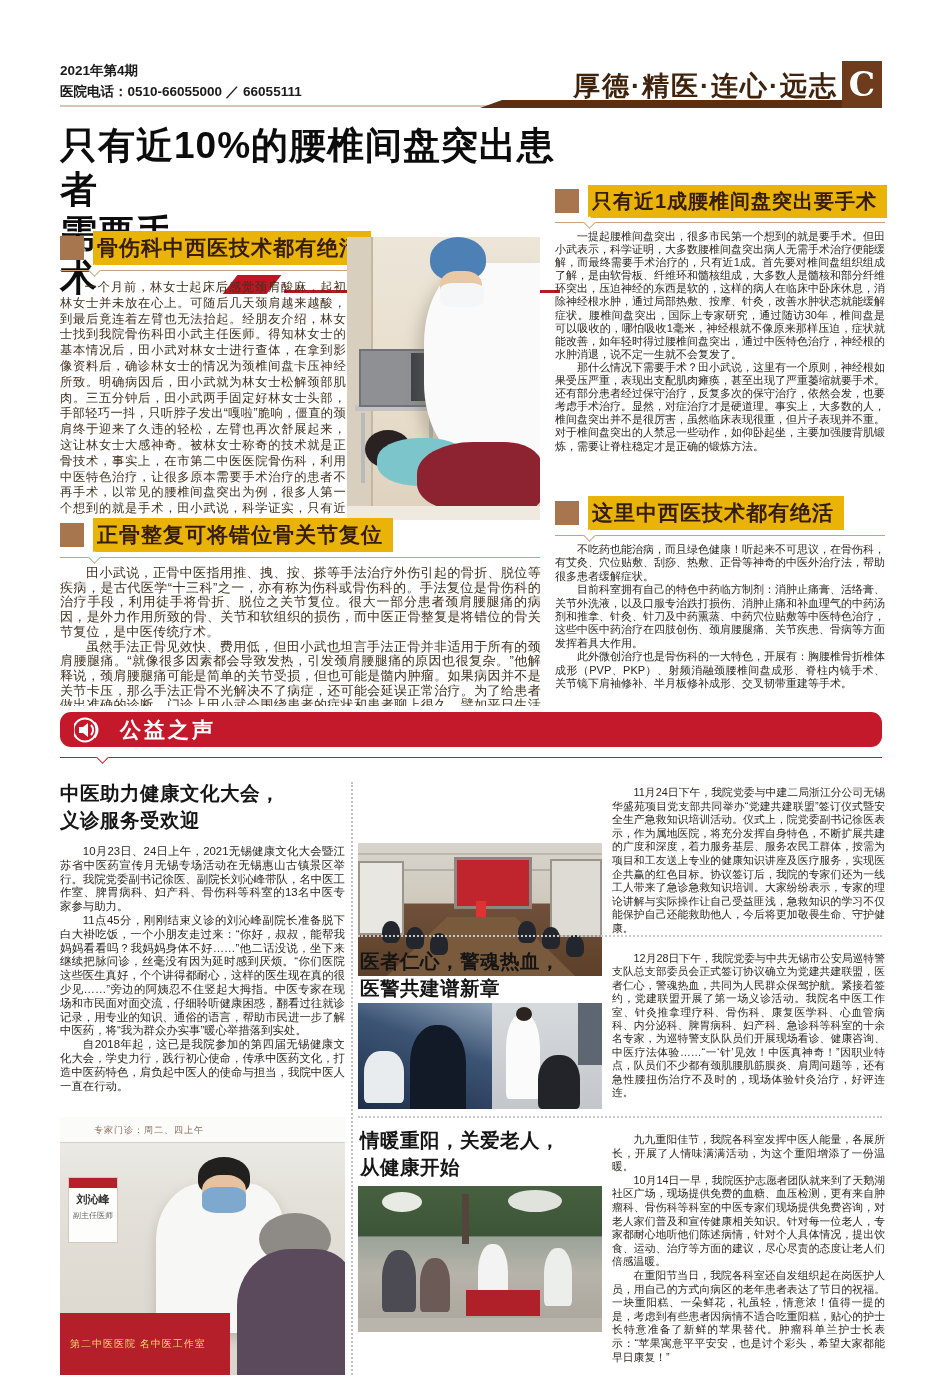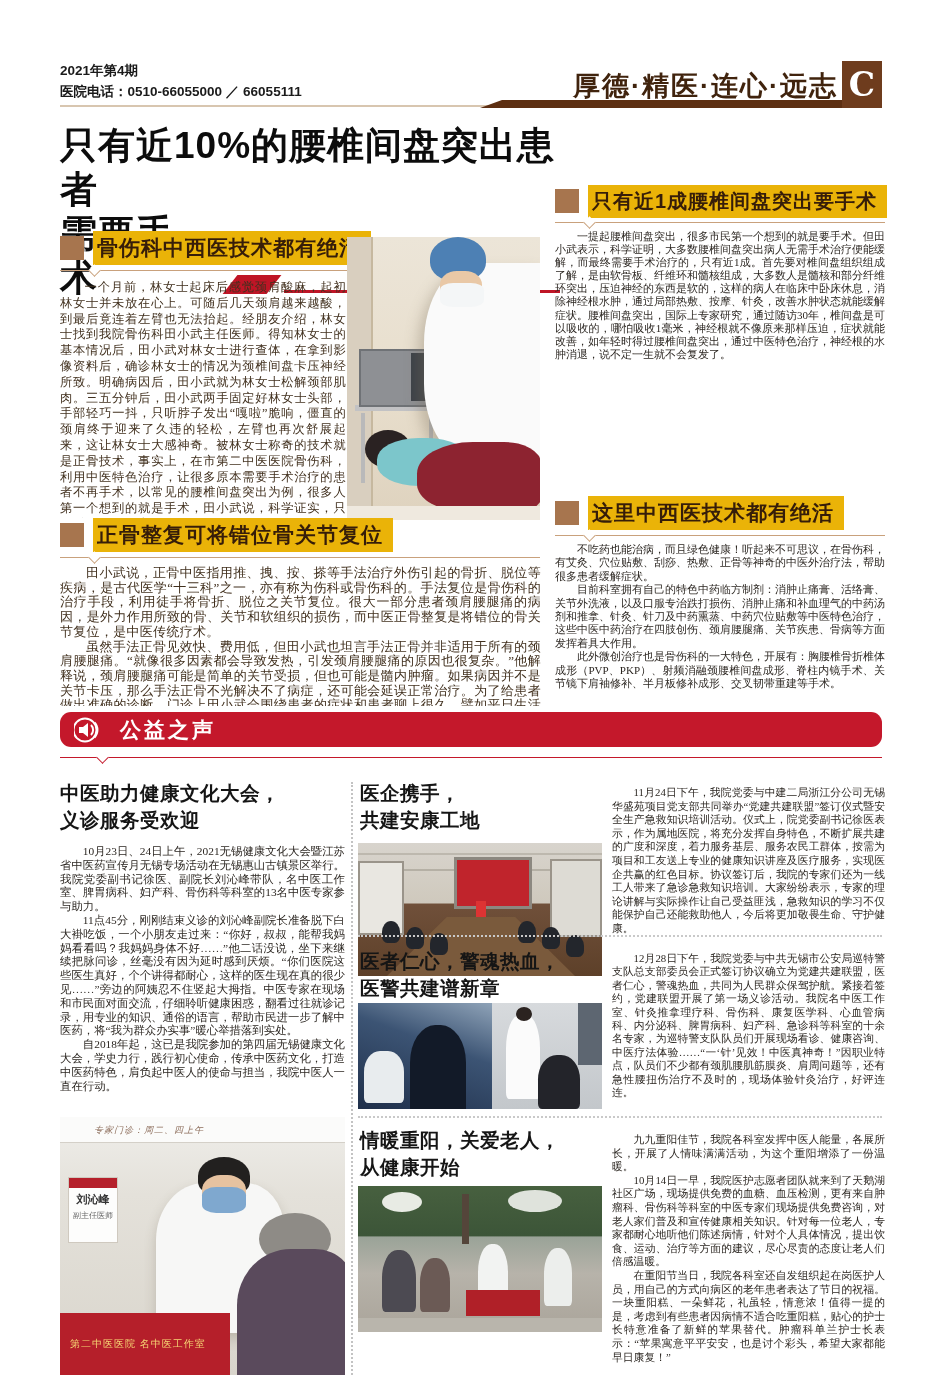--- a/index.html
+++ b/index.html
@@ -23,21 +23,21 @@
   
   .sec-head { position:absolute; display:flex; align-items:center; height:34px; }
   .sec-head .sq { width:24px; height:24px; background:#a7754e; margin-right:9px; flex:0 0 auto; }
   .sec-head .sec-title { background:#eab308; color:#361d09; font-weight:bold; font-size:21px; letter-spacing:1px; padding:3px 10px 3px 4px; white-space:nowrap; }
   .rule { position:absolute; height:0; border-top:1.5px solid #c9a17c; }
   .rule .notch { position:absolute; left:30px; top:-5px; width:9px; height:9px; background:#fff; border-left:1.5px solid #c9a17c; border-bottom:1.5px solid #c9a17c; transform:rotate(-45deg); }
   .rule.red { border-top-color:#c4182b; }
   .rule.red .notch { border-left-color:#c4182b; border-bottom-color:#c4182b; }
 
   
-  .copy { position:absolute; text-align:justify; overflow:hidden; color:#40301f;font-family:Liberation Serif, serif; }
+  .copy { position:absolute; text-align:justify; overflow:hidden; color:#40301f; }
   .copy p { text-indent:2em; }
   .copy.warm { color:#41301e; }
   .copy.dark { color:#2c2722; }
 
   
   .banner { position:absolute; left:60px; top:712px; width:822px; height:35px; background:#c4182b; display:flex; align-items:center;border-radius:11px; }
   .banner .spk { margin-left:14px; margin-right:16px; display:flex; align-items:center; }
   .banner .banner-label { color:#ffffff; font-size:21px; font-weight:bold; letter-spacing:3px; }
 
   
@@ -94,21 +94,21 @@
   .ph4 .trunk { left:104px; top:8px; width:7px; height:50px; background:#54453a; }
   .ph4 .coatA { left:120px; top:58px; width:30px; height:62px; background:#f2f3f2; border-radius:45% 45% 10% 10%; }
   .ph4 .coatB { left:186px; top:62px; width:28px; height:58px; background:#eceeec; border-radius:45% 45% 10% 10%; }
   .ph4 .elder1 { left:24px; top:64px; width:34px; height:62px; background:#4c4a52; border-radius:45% 45% 10% 10%; }
   .ph4 .elder2 { left:62px; top:72px; width:30px; height:54px; background:#6b5a55; border-radius:45% 45% 10% 10%; }
   .ph4 .table4 { left:108px; top:104px; width:74px; height:26px; background:#b02028; }
   .ph4 .ground { left:0; bottom:0; width:100%; height:14px; background:#b9b5ac; }
 
   
   .ph5 { background:linear-gradient(180deg,#efeeea 0%,#e4e1da 30%,#d9d5cc 100%); }
-  .ph5 .top-banner { left:0; top:0; width:100%; height:26px; background:#fbfbfa; border-bottom:1px solid #d4d0c8; color:#8e6f5d; font-size:9px; line-height:26px; padding-left:34px; letter-spacing:1px; overflow:hidden; white-space:nowrap;font-style:italic; }
+  .ph5 .top-banner { left:0; top:0; width:100%; height:26px; background:#fbfbfa; border-bottom:1px solid #d4d0c8; color:#8e6f5d; font-size:9px; line-height:26px; padding-left:34px; letter-spacing:1px; overflow:hidden; white-space:nowrap; }
   .ph5 .doc-coat { left:96px; top:66px; width:128px; height:150px; background:#f7f7f6; border-radius:38% 30% 6% 6%; box-shadow:0 6px 12px rgba(90,80,60,.25); }
   .ph5 .doc-hair { left:138px; top:40px; width:52px; height:38px; background:#22201f; border-radius:50% 50% 35% 35%; }
   .ph5 .doc-face { left:142px; top:58px; width:44px; height:36px; background:#e6c2a0; border-radius:42%; }
   .ph5 .doc-mask { left:142px; top:70px; width:44px; height:26px; background:#7fa8cf; border-radius:32%; }
   .ph5 .elder-hair { right:14px; top:96px; width:72px; height:52px; background:#8e8b86; border-radius:50%; }
   .ph5 .elder-body { right:-12px; top:132px; width:120px; height:126px; background:#5a4a5c; border-radius:45% 35% 0 0; }
   .ph5 .card { left:8px; top:60px; width:50px; height:66px; background:#fdfdfc; border:1px solid #cfc9bf; }
   .ph5 .card .bar { left:0; top:0; width:100%; height:10px; background:#b5202b; position:absolute; }
   .ph5 .card .nm { position:absolute; left:0; top:14px; width:100%; text-align:center; font-size:11px; font-weight:bold; color:#333; }
   .ph5 .card .tt { position:absolute; left:0; top:32px; width:100%; text-align:center; font-size:8px; color:#666; }
@@ -180,20 +180,21 @@
 
   <div class="sec-head" style="left:555px; top:184px;">
     <span class="sq"></span>
     <span class="sec-title" style="font-size:20px;">只有近1成腰椎间盘突出要手术</span>
   </div>
   <div class="rule" style="left:555px; top:222px; width:330px;">
       <span class="notch"></span>
     </div>
   <div class="copy dark" style="left:555px; top:230px; width:330px; height:260px; font-size:11px; line-height:13.1px;">
     <p>一提起腰椎间盘突出，很多市民第一个想到的就是要手术。但田小武表示，科学证明，大多数腰椎间盘突出病人无需手术治疗便能缓解，而最终需要手术治疗的，只有近1成。首先要对椎间盘组织组成了解，是由软骨板、纤维环和髓核组成，大多数人是髓核和部分纤维环突出，压迫神经的东西是软的，这样的病人在临床中卧床休息，消除神经根水肿，通过局部热敷、按摩、针灸，改善水肿状态就能缓解症状。腰椎间盘突出，国际上专家研究，通过随访30年，椎间盘是可以吸收的，哪怕吸收1毫米，神经根就不像原来那样压迫，症状就能改善，如年轻时得过腰椎间盘突出，通过中医特色治疗，神经根的水肿消退，说不定一生就不会复发了。</p>
+    <p>那什么情况下需要手术？田小武说，这里有一个原则，神经根如果受压严重，表现出支配肌肉瘫痪，甚至出现了严重萎缩就要手术。还有部分患者经过保守治疗，反复多次的保守治疗，依然会发，也要考虑手术治疗。显然，对症治疗才是硬道理。事实上，大多数的人，椎间盘突出并不是很厉害，虽然临床表现很重，但片子表现并不重。对于椎间盘突出的人禁忌一些动作，如仰卧起坐，主要加强腰背肌锻炼，需要让脊柱稳定才是正确的锻炼方法。</p>
   </div>
 
   <div class="sec-head" style="left:555px; top:496px;">
     <span class="sq"></span>
     <span class="sec-title">这里中西医技术都有绝活</span>
   </div>
   <div class="rule" style="left:555px; top:535px; width:330px;">
       <span class="notch"></span>
     </div>
   <div class="copy dark" style="left:555px; top:543px; width:330px; height:162px; font-size:11px; line-height:13.4px;">
@@ -239,24 +240,20 @@
       <span class="bar"></span>
       <span class="nm">刘沁峰</span>
       <span class="tt">副主任医师</span>
     </div>
     <div class="cloth"></div>
     <div class="cloth-label">第二中医医院 名中医工作室</div>
   </div>
 
   <div class="vdot" style="left:351px; top:782px; height:593px;"></div>
 
-  <div class="art-title" style="left:360px; top:780px; width:250px;">
-    <div>医企携手，</div>
-    <div>共建安康工地</div>
-  </div>
   <div class="photo ph2" style="left:358px; top:843px; width:244px; height:133px;">
     <div class="ceil1"></div>
     <div class="ceil2"></div>
     <div class="winL"></div>
     <div class="winR"></div>
     <div class="screen"></div>
     <div class="flag"></div>
     <div class="table"></div>
     <div class="p" style="left:24px; top:78px;"></div>
     <div class="p" style="left:48px; top:84px;"></div>

